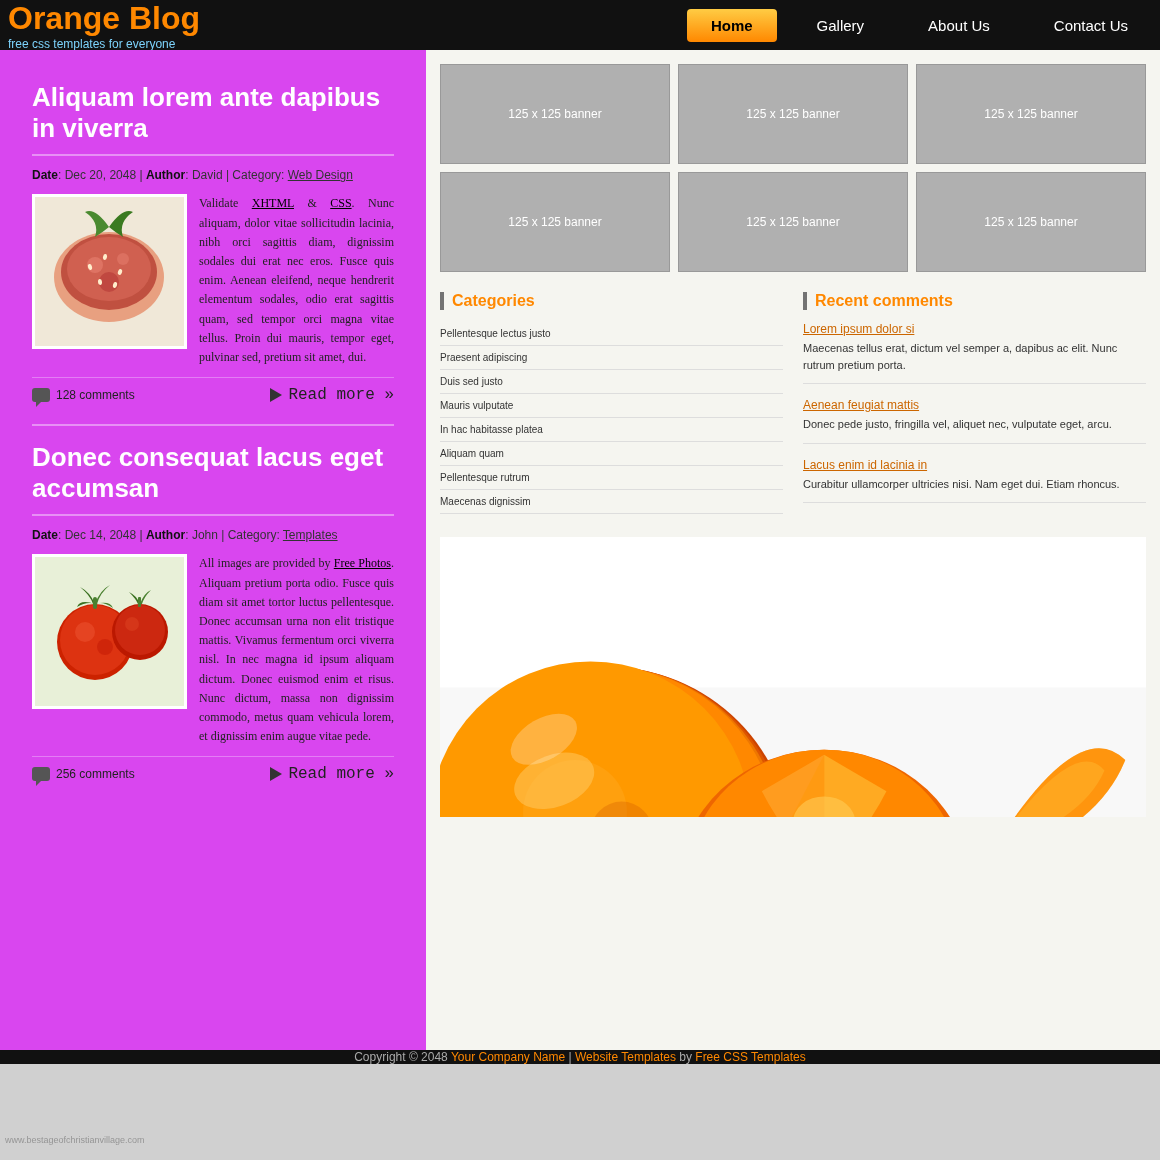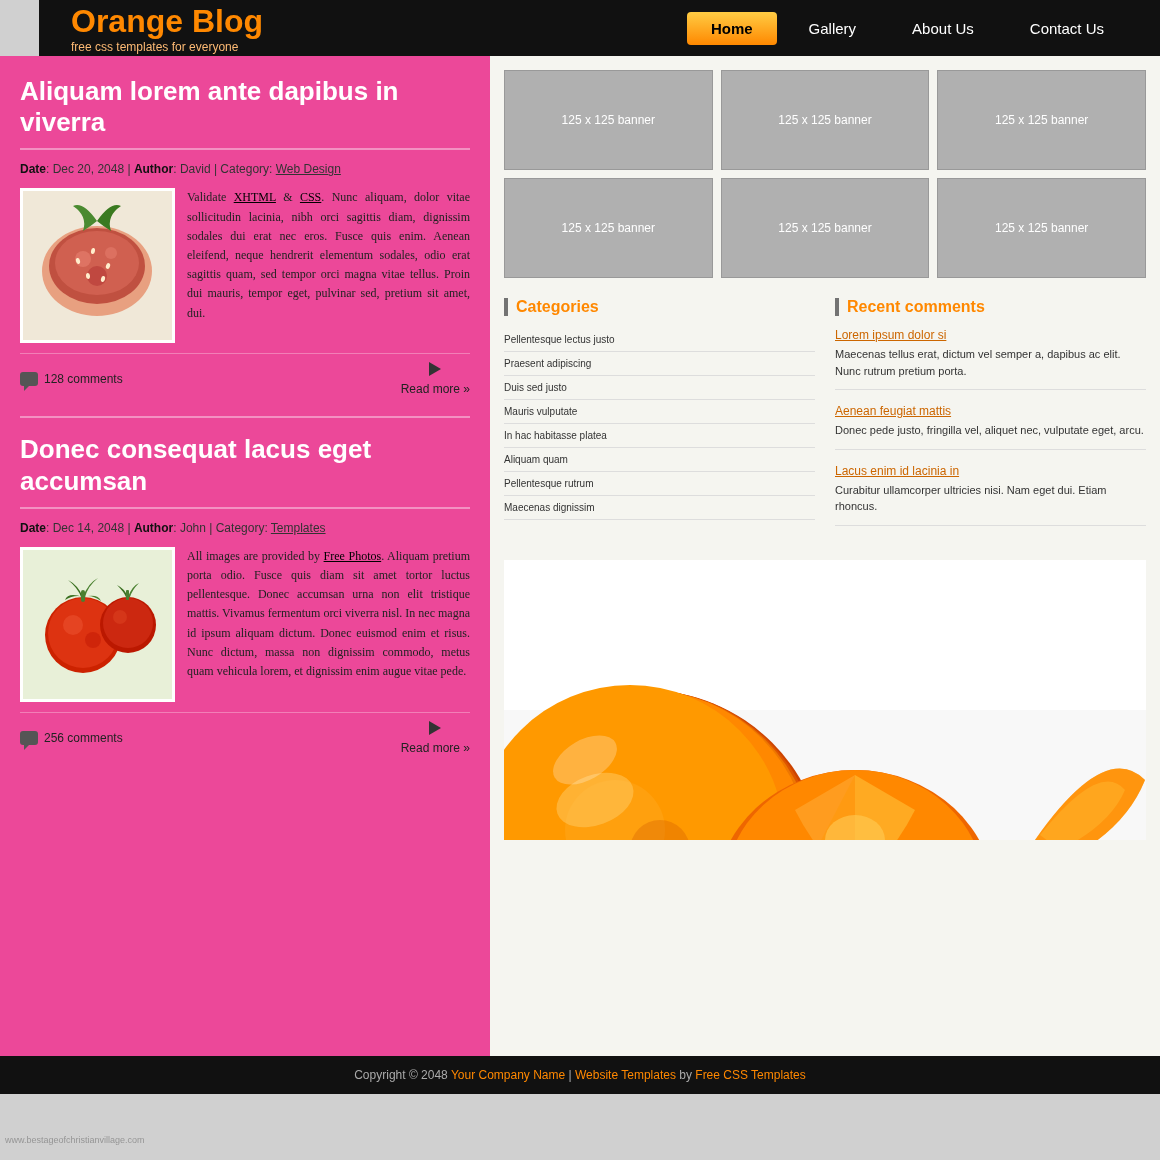--- a/index.html
+++ b/index.html
@@ -1,39 +1,38 @@
 <!DOCTYPE html>
 <html><head>
   <meta charset="utf-8">
   <style>
     * { margin: 0; padding: 0; box-sizing: border-box; }
     body { font-family: Georgia, serif; font-size: 13px; background: #d0d0d0; width: 1160px; }
 
     
     #header {
       background: #111;
-      padding: 0 32px;
+      padding: 0 8px;
       display: flex;
       align-items: center;
-      height: 56px;
-      margin-left: 39px;
+      height: 50px;
     }
     #site-title-block { flex: 1; }
     #site-title {
       font-size: 32px;
       font-weight: bold;
       color: #ff8800;
       font-family: Arial, sans-serif;
     }
     #site-subtitle {
       font-size: 12px;
-      color: #fdba74;
-      font-family: Arial, sans-serif;
-    }
-    #nav { display: flex; align-items: flex-end; gap: 8px; }
+      color: #7dd3fc;
+      font-family: Arial, sans-serif;
+    }
+    #nav { display: flex; align-items: flex-end; gap: 16px; }
     .nav-item {
       color: #fff;
       font-size: 15px;
       font-family: Arial, sans-serif;
       padding: 8px 24px;
       cursor: pointer;
       text-decoration: none;
     }
     .nav-item.active {
       background: linear-gradient(to bottom, #ffcc44, #ff8800);
@@ -44,23 +43,23 @@
 
     
     #main-wrapper {
       display: flex;
       width: 1160px;
       min-height: 1000px;
     }
 
     
     #left-col {
-      width: 490px;
-      background: #ec4899;
-      padding: 20px;
+      width: 426px;
+      background: #d946ef;
+      padding: 32px;
       flex-shrink: 0;
     }
 
     
     .post {
       margin-bottom: 20px;
     }
     .post-title {
       font-size: 26px;
       font-weight: bold;
@@ -139,24 +138,23 @@
       bottom: -5px;
       left: 4px;
       border-left: 5px solid #555;
       border-bottom: 5px solid transparent;
     }
     .read-more {
       display: flex;
       align-items: center;
       gap: 6px;
       color: #222;
-      font-size: 12px;
-      font-family: Liberation Sans, sans-serif;
+      font-size: 16px;
+      font-family: Liberation Mono, monospace;
       cursor: pointer;
-      flex-direction: column;
     }
     .play-icon {
       width: 0;
       height: 0;
       border-top: 7px solid transparent;
       border-bottom: 7px solid transparent;
       border-left: 12px solid #333;
       display: inline-block;
     }
     .divider {
@@ -256,21 +254,21 @@
       font-size: 9px;
       color: rgba(0,0,0,0.3);
       font-family: Arial, sans-serif;
     }
 
     
     #footer {
       background: #111;
       color: #aaa;
       text-align: center;
-      padding: 12px;
+      padding: 0;
       font-size: 12px;
       font-family: Arial, sans-serif;
     }
     #footer a { color: #ff8800; text-decoration: none; }
   </style>
 </head>
 <body>
 
 <div id="header">
   <div id="site-title-block">

